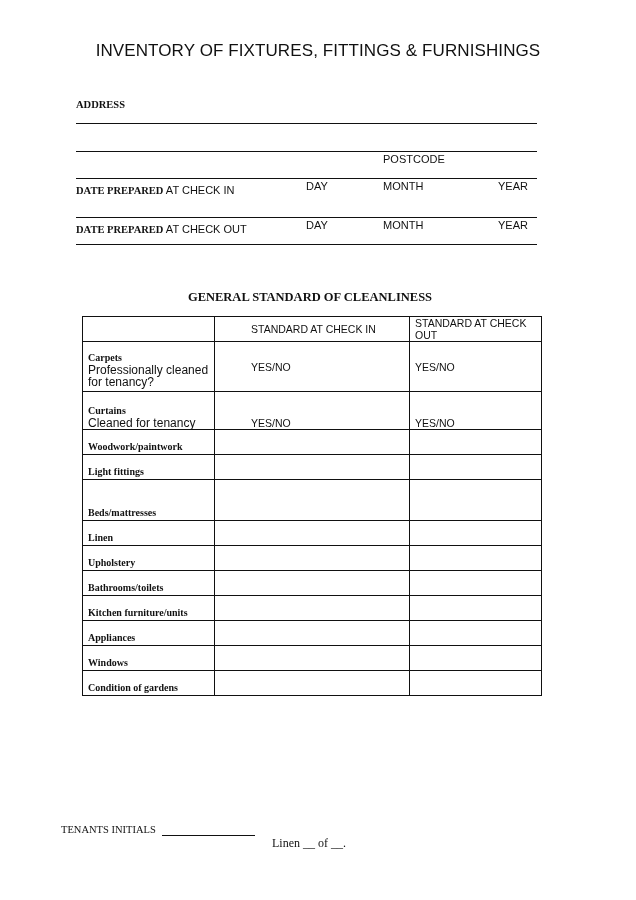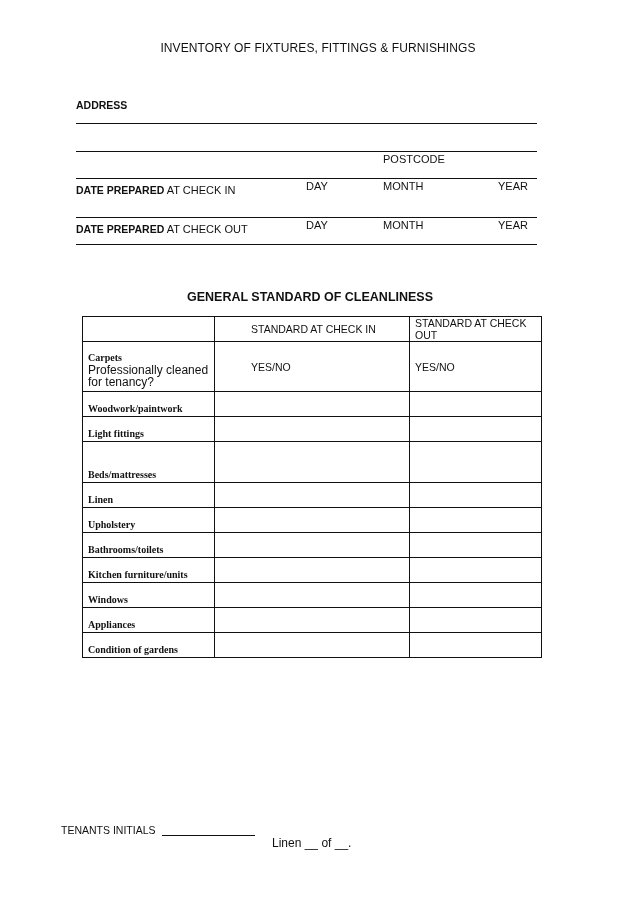--- a/index.html
+++ b/index.html
@@ -1,20 +1,20 @@
 <!DOCTYPE html>
 <html><head>
 <meta charset="utf-8">
 <style>
   html, body { margin: 0; padding: 0; background: #ffffff; }
   body { width: 636px; height: 900px; position: relative; overflow: hidden; color: #111; }
   .sans { font-family: "Liberation Sans", sans-serif; }
-  .serif { font-family: Liberation Sans, sans-serif; }
+  .serif { font-family: Liberation Serif, serif; }
   .abs { position: absolute; }
-  .title { left: 0; width: 636px; top: 41px; text-align: center; font-size: 12px; letter-spacing: 0.1px; }
+  .title { left: 0; width: 636px; top: 41px; text-align: center; font-size: 17px; letter-spacing: 0.1px; }
   .label-b { font-weight: bold; font-size: 10.5px; }
   .hline { position: absolute; left: 76px; width: 461px; height: 0; border-top: 1.5px solid #111; }
   .small { font-size: 11px; }
   .sec-title { left: 0; width: 620px; top: 290px; text-align: center; font-size: 12.5px; font-weight: bold; }
   table.grid { position: absolute; left: 82px; top: 316px; width: 460px; border-collapse: collapse; table-layout: fixed; }
   table.grid td { border: 1.2px solid #111; padding: 0 5px; vertical-align: bottom; font-size: 10.5px; }
   table.grid td.c1 { width: 121px; }
   table.grid td.c2 { width: 153px; padding-left: 36px; }
   .rowlab { font-family: "Liberation Serif", serif; font-weight: bold; font-size: 10px; padding-bottom: 2px; display: block; }
   .sub { font-family: "Liberation Sans", sans-serif; font-size: 12px; display: block; line-height: 12px; }
@@ -63,20 +63,28 @@
   </tr>
   <tr style="height:50px;">
     <td class="c1" style="vertical-align:middle; padding-top:6px;">
       <span class="rowlab" style="padding-bottom:1px;">Carpets</span>
       <span class="sub">Professionally cleaned</span>
       <span class="sub">for tenancy?</span>
     </td>
     <td class="c2 yn" style="vertical-align:middle;">YES/NO</td>
     <td class="yn" style="vertical-align:middle;">YES/NO</td>
   </tr>
+  <tr style="height:38px;">
+    <td class="c1">
+      <span class="rowlab" style="padding-bottom:1px;">Curtains</span>
+      <span class="sub">Cleaned for tenancy</span>
+    </td>
+    <td class="c2 yn">YES/NO</td>
+    <td class="yn">YES/NO</td>
+  </tr>
   <tr style="height:25px;">
     <td class="c1">
           <span class="rowlab">Woodwork/paintwork</span>
         </td>
     <td class="c2"></td>
     <td></td>
   </tr>
   <tr style="height:25px;">
     <td class="c1">
           <span class="rowlab">Light fittings</span>
@@ -114,28 +122,28 @@
   </tr>
   <tr style="height:25px;">
     <td class="c1">
           <span class="rowlab">Kitchen furniture/units</span>
         </td>
     <td class="c2"></td>
     <td></td>
   </tr>
   <tr style="height:25px;">
     <td class="c1">
-          <span class="rowlab">Windows</span>
+          <span class="rowlab">Appliances</span>
         </td>
     <td class="c2"></td>
     <td></td>
   </tr>
   <tr style="height:25px;">
     <td class="c1">
-          <span class="rowlab">Appliances</span>
+          <span class="rowlab">Windows</span>
         </td>
     <td class="c2"></td>
     <td></td>
   </tr>
   <tr style="height:25px;">
     <td class="c1">
           <span class="rowlab">Condition of gardens</span>
         </td>
     <td class="c2"></td>
     <td></td>

